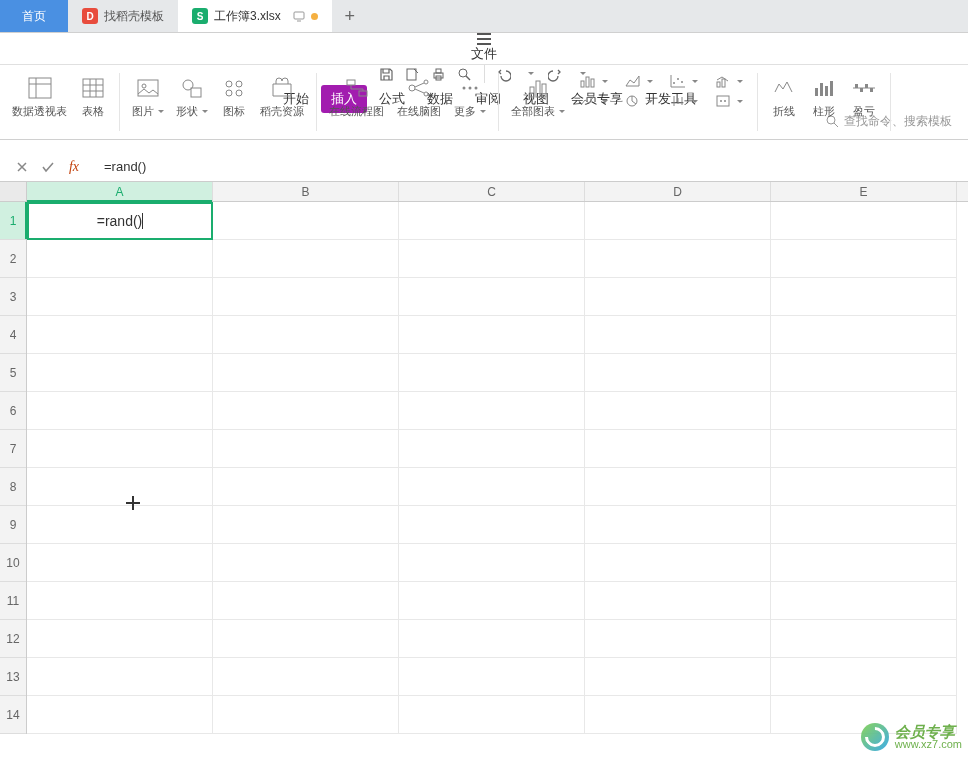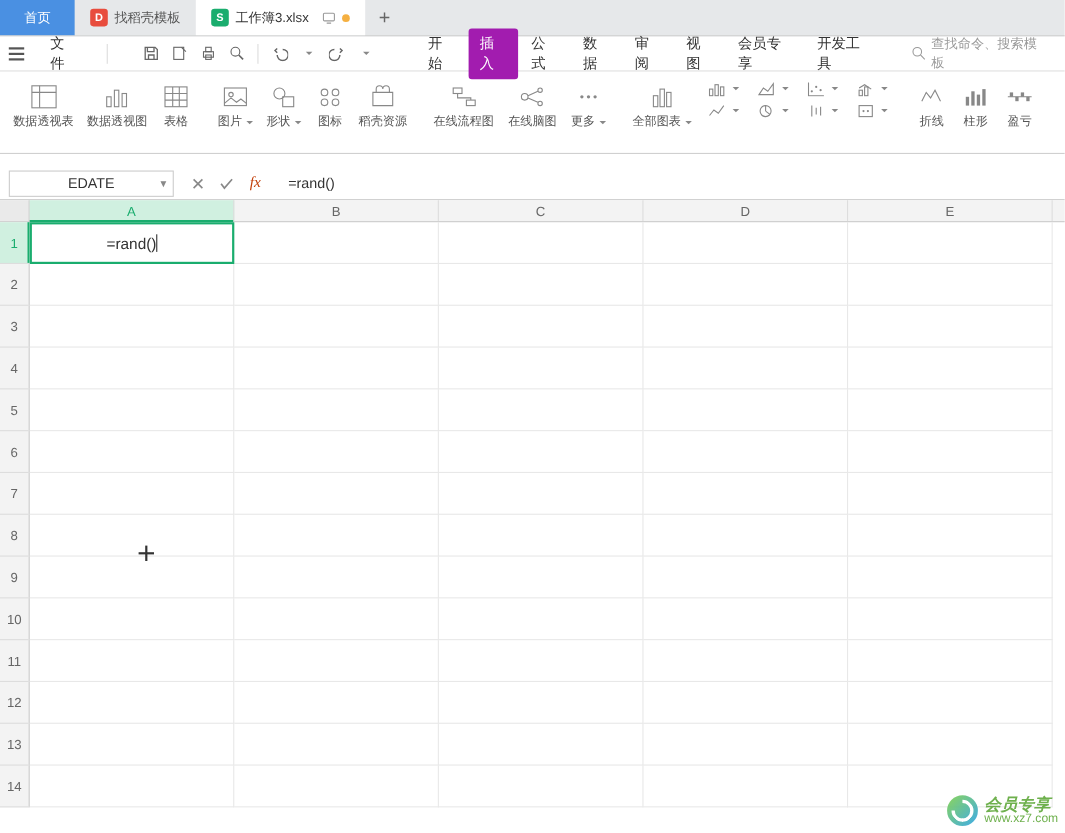--- a/index.html
+++ b/index.html
@@ -12,21 +12,21 @@
     .tab.inactive { background: #e6e8ea; color: #555; }
     .tab.active { background: #fff; color: #333; position: relative; }
     .tab-icon { width: 16px; height: 16px; display: inline-flex; align-items: center; justify-content: center; }
     .tab-docicon { background: #e84c3d; border-radius: 3px; color: #fff; font-size: 10px; font-weight: bold; }
     .tab-sheeticon { background: #1aad6e; border-radius: 3px; color: #fff; font-size: 10px; font-weight: bold; }
     .tab-status { display: flex; align-items: center; gap:6px; margin-left:6px;}
     .status-dot { width: 7px; height: 7px; background: #f5b041; border-radius: 50%; }
     .tab-add { width: 36px; display: flex; align-items: center; justify-content: center; color: #666; font-size: 18px; }
     
     
-    .menu-bar { height: 32px; display: flex; align-items: center; padding: 0 6px; border-bottom: 1px solid #e0e0e0; gap: 16px; }
+    .menu-bar { height: 32px; display: flex; align-items: center; padding: 0 6px; border-bottom: 1px solid #e0e0e0; gap: 0; flex-direction: column; }
     .hamburger { width: 18px; display: flex; flex-direction: column; gap: 3px; padding: 0 2px; cursor: pointer;}
     .hamburger span { height: 2px; background: #555; }
     .file-menu { padding: 0 6px; font-size: 13px; color: #333; cursor: pointer;}
     .qat { display: flex; gap: 4px; align-items: center; padding: 0 8px; }
     .qat-btn { width: 22px; height: 22px; display: flex; align-items: center; justify-content: center; color: #666; cursor: pointer; }
     .qat-sep { width: 1px; height: 18px; background: #ddd; margin: 0 4px; }
     .menu-tabs { display: flex; gap: 2px; margin-left: 12px; }
     .menu-tab { padding: 5px 10px; font-size: 13px; color: #333; cursor: pointer; border-radius: 3px;}
     .menu-tab.active { background: #a21caf; color: #fff; }
     .search-box { margin-left: auto; display: flex; align-items: center; gap: 5px; color: #999; padding: 0 10px; cursor: text;}
@@ -185,30 +185,20 @@
     <div class="ribbon-btn wide">
         <span class="ribbon-icon">
           <svg width="26" height="24">
             <rect x="2" y="2" width="22" height="20" fill="none" stroke="#888"></rect>
             <line x1="2" y1="8" x2="24" y2="8" stroke="#888"></line>
             <line x1="9" y1="2" x2="9" y2="22" stroke="#888"></line>
           </svg>
         </span>
         <span class="ribbon-label">数据透视表</span>
       </div>
-    <div class="ribbon-btn wide">
-        <span class="ribbon-icon">
-          <svg width="26" height="24">
-            <rect x="3" y="12" width="4" height="9" fill="none" stroke="#888"></rect>
-            <rect x="10" y="6" width="4" height="15" fill="none" stroke="#888"></rect>
-            <rect x="17" y="9" width="4" height="12" fill="none" stroke="#888"></rect>
-          </svg>
-        </span>
-        <span class="ribbon-label">数据透视图</span>
-      </div>
     <div class="ribbon-btn">
         <span class="ribbon-icon">
           <svg width="24" height="22">
             <rect x="2" y="2" width="20" height="18" fill="none" stroke="#888"></rect>
             <line x1="2" y1="8" x2="22" y2="8" stroke="#888"></line>
             <line x1="2" y1="14" x2="22" y2="14" stroke="#888"></line>
             <line x1="9" y1="2" x2="9" y2="20" stroke="#888"></line>
             <line x1="15" y1="2" x2="15" y2="20" stroke="#888"></line>
           </svg>
         </span>
@@ -423,24 +413,20 @@
   </div>
   <div class="ribbon-sep"></div>
   <div class="ribbon-group">
     <div class="ribbon-btn">
         <span class="ribbon-icon"></span>
       </div>
   </div>
 </div>
 
 <div class="formula-bar">
-  <div class="name-box">
-    <span>EDATE</span>
-    <span class="name-box-dd">▼</span>
-  </div>
   <div class="fb-btns">
     <div class="fb-btn">
         <svg width="12" height="12">
           <path d="M2 2l8 8M10 2l-8 8" stroke="#888" stroke-width="1.5"></path>
         </svg>
       </div>
     <div class="fb-btn">
         <svg width="14" height="12">
           <path d="M2 6l3 4 7-8" stroke="#888" stroke-width="1.5" fill="none"></path>
         </svg>

